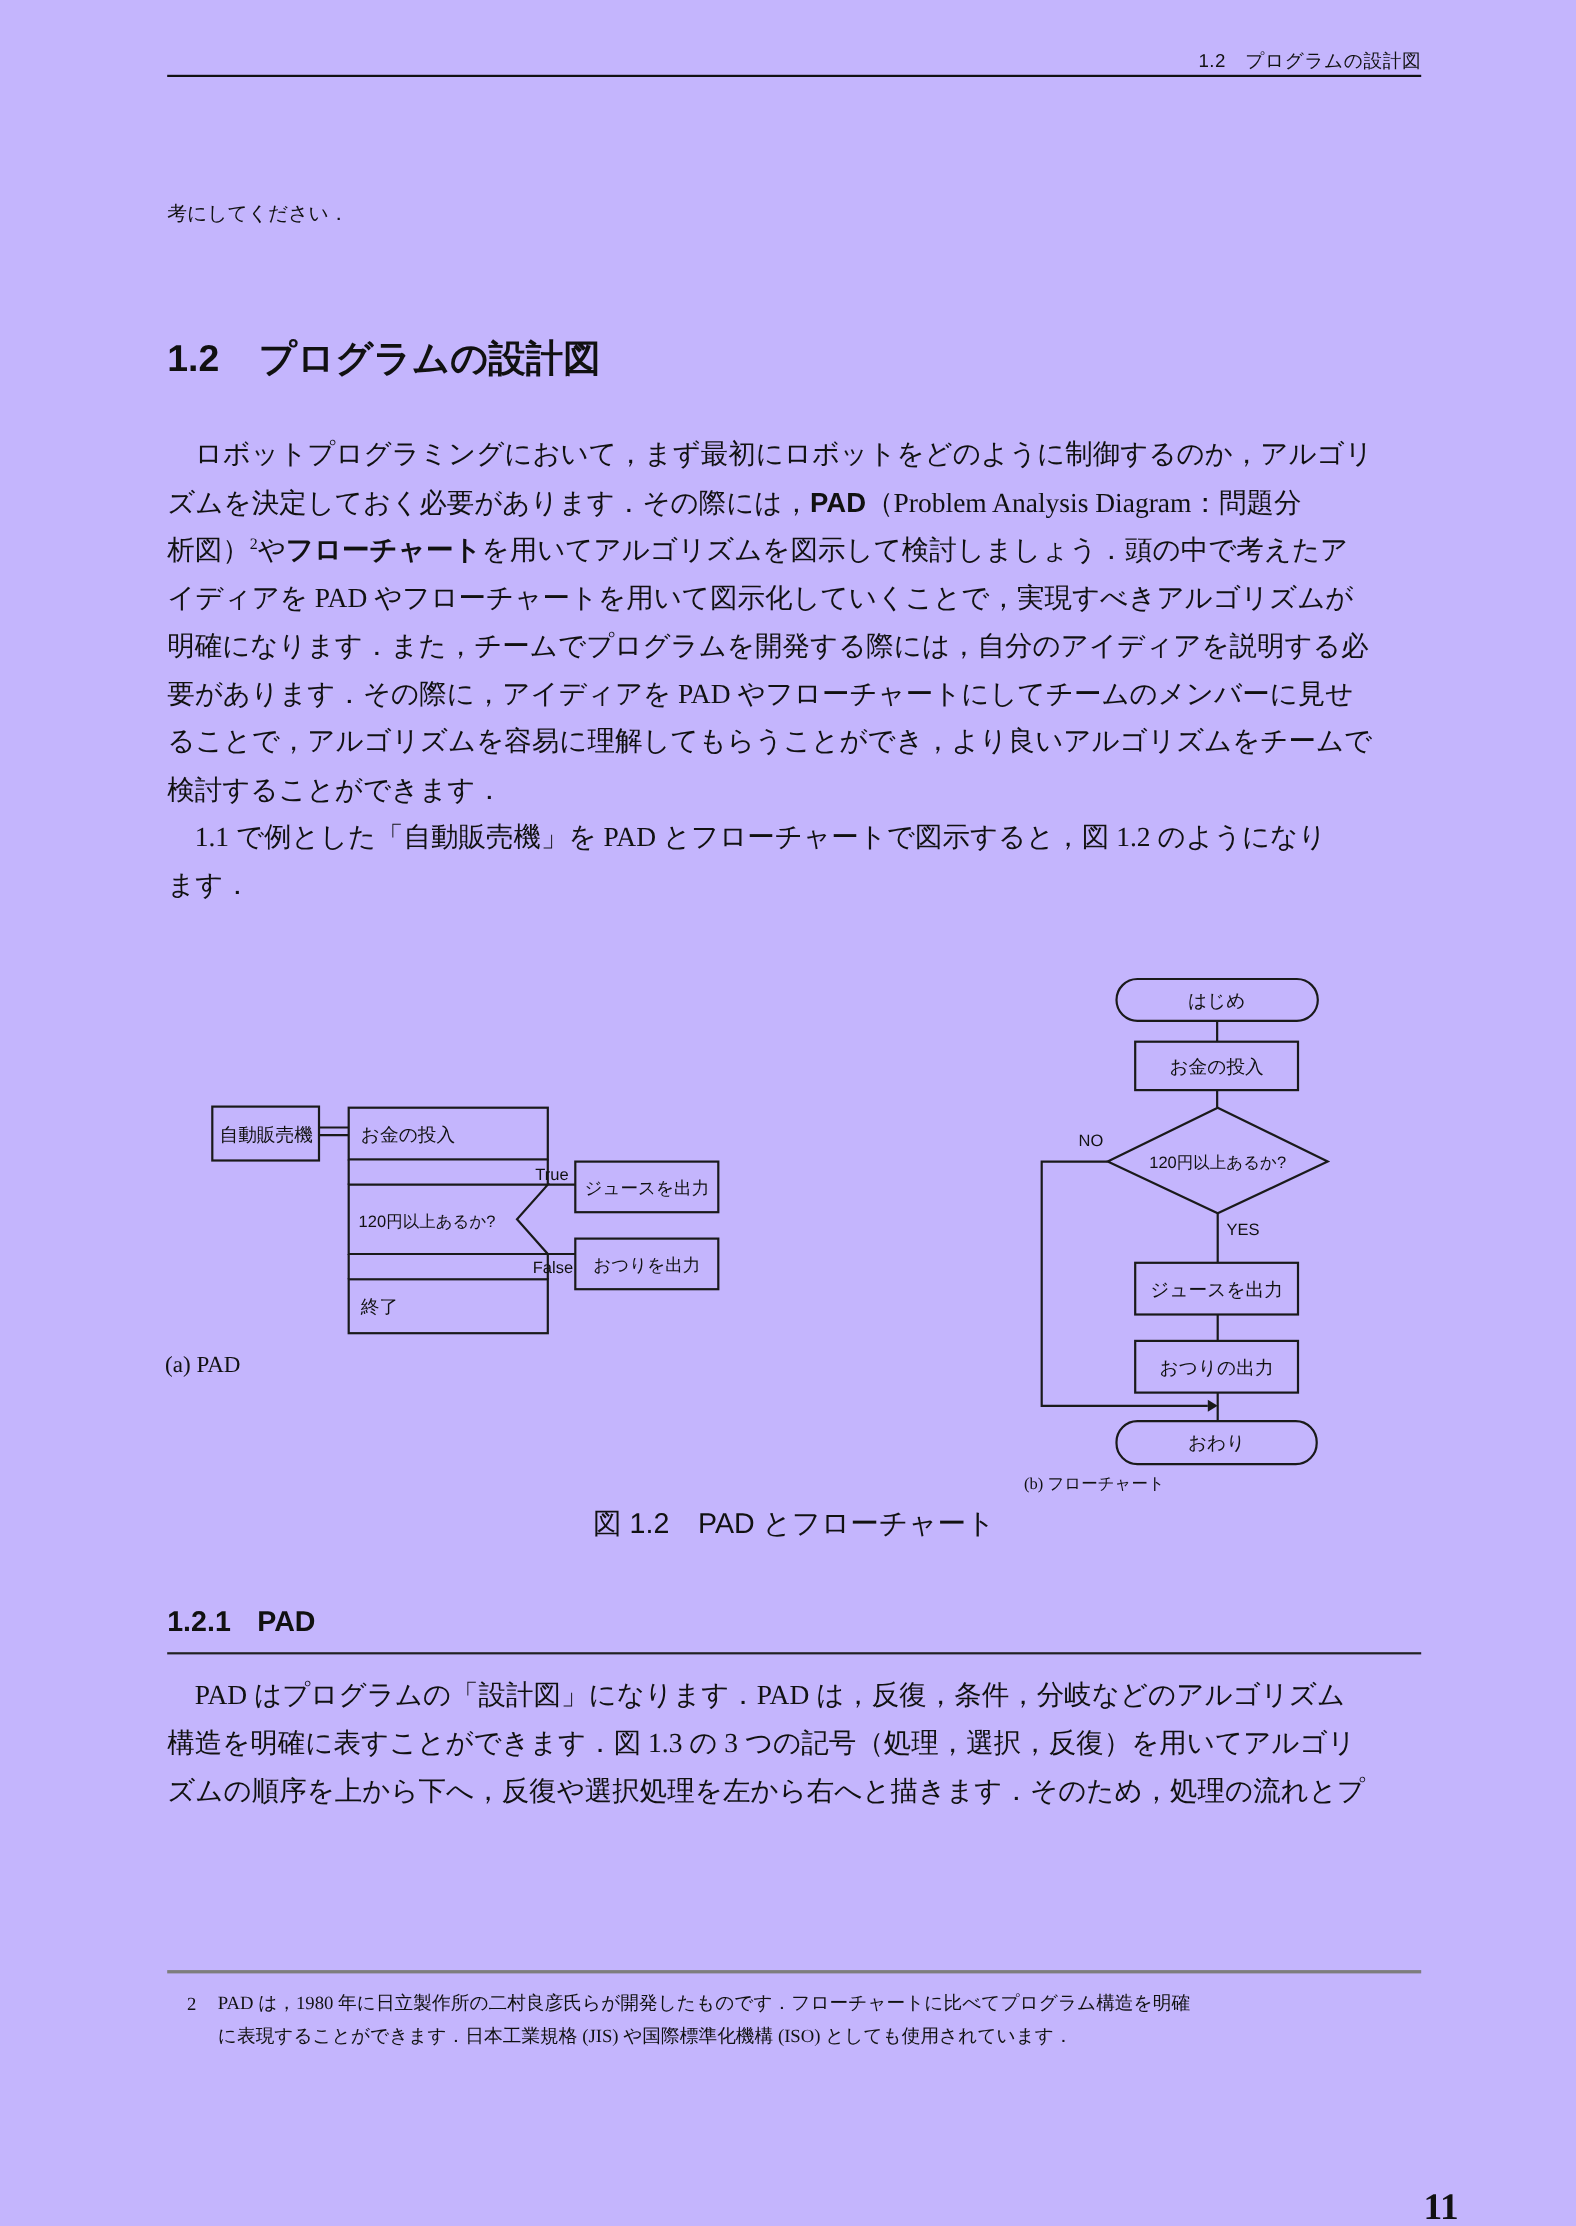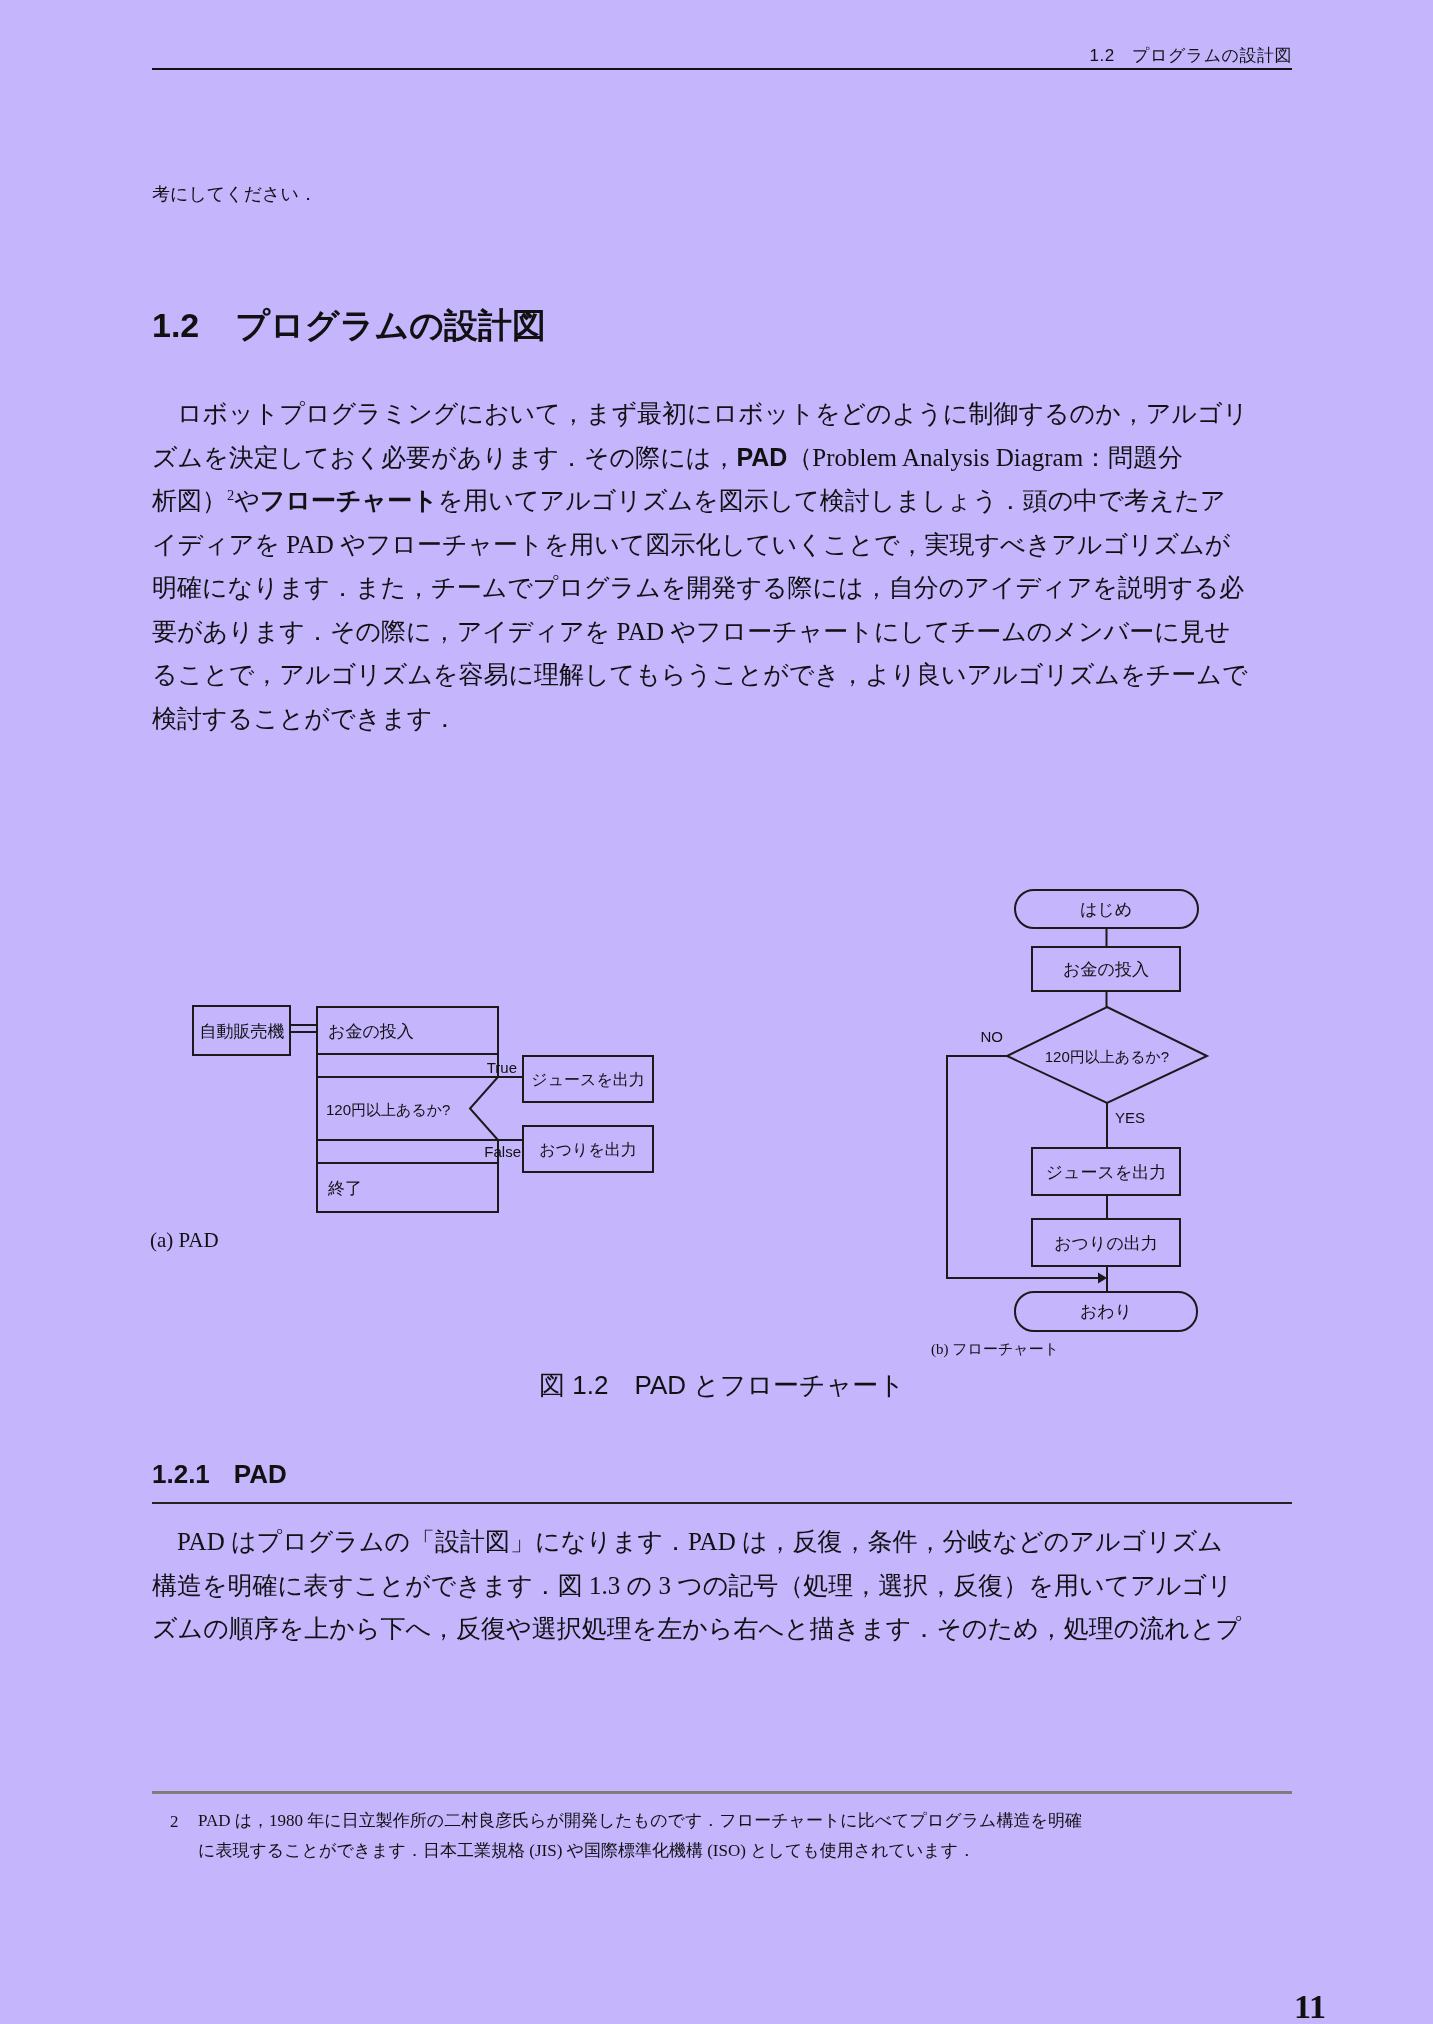--- a/index.html
+++ b/index.html
@@ -55,20 +55,22 @@
 
   <div class="abs serif para para1">
       <div class="tline indent"><span>ロボットプログラミングにおいて，まず最初にロボットをどのように制御するのか，アルゴリ</span></div>
       <div class="tline"><span>ズムを決定しておく必要があります．その際には，</span><span class="bold-gothic">PAD</span><span>（Problem Analysis Diagram：問題分</span></div>
       <div class="tline"><span>析図）</span><span class="sup">2</span><span>や</span><span class="bold-gothic">フローチャート</span><span>を用いてアルゴリズムを図示して検討しましょう．頭の中で考えたア</span></div>
       <div class="tline"><span>イディアを PAD やフローチャートを用いて図示化していくことで，実現すべきアルゴリズムが</span></div>
       <div class="tline"><span>明確になります．また，チームでプログラムを開発する際には，自分のアイディアを説明する必</span></div>
       <div class="tline"><span>要があります．その際に，アイディアを PAD やフローチャートにしてチームのメンバーに見せ</span></div>
       <div class="tline"><span>ることで，アルゴリズムを容易に理解してもらうことができ，より良いアルゴリズムをチームで</span></div>
       <div class="tline"><span>検討することができます．</span></div>
+      <div class="tline indent"><span>1.1 で例とした「自動販売機」を PAD とフローチャートで図示すると，図 1.2 のようになり</span></div>
+      <div class="tline"><span>ます．</span></div>
     </div>
 
   <svg class="abs fig-svg" style="left:150px;top:985px;" width="540" height="240" viewBox="0 0 540 240">
     <g fill="none" stroke="#1a1a1a" stroke-width="2">
       <rect x="43" y="21" width="97" height="49"></rect>
       <line x1="140" y1="40" x2="167" y2="40"></line>
       <line x1="140" y1="47" x2="167" y2="47"></line>
       <rect x="167" y="22" width="181" height="47"></rect>
       <line x1="167" y1="69" x2="167" y2="92"></line>
       <line x1="348" y1="69" x2="348" y2="92"></line>

